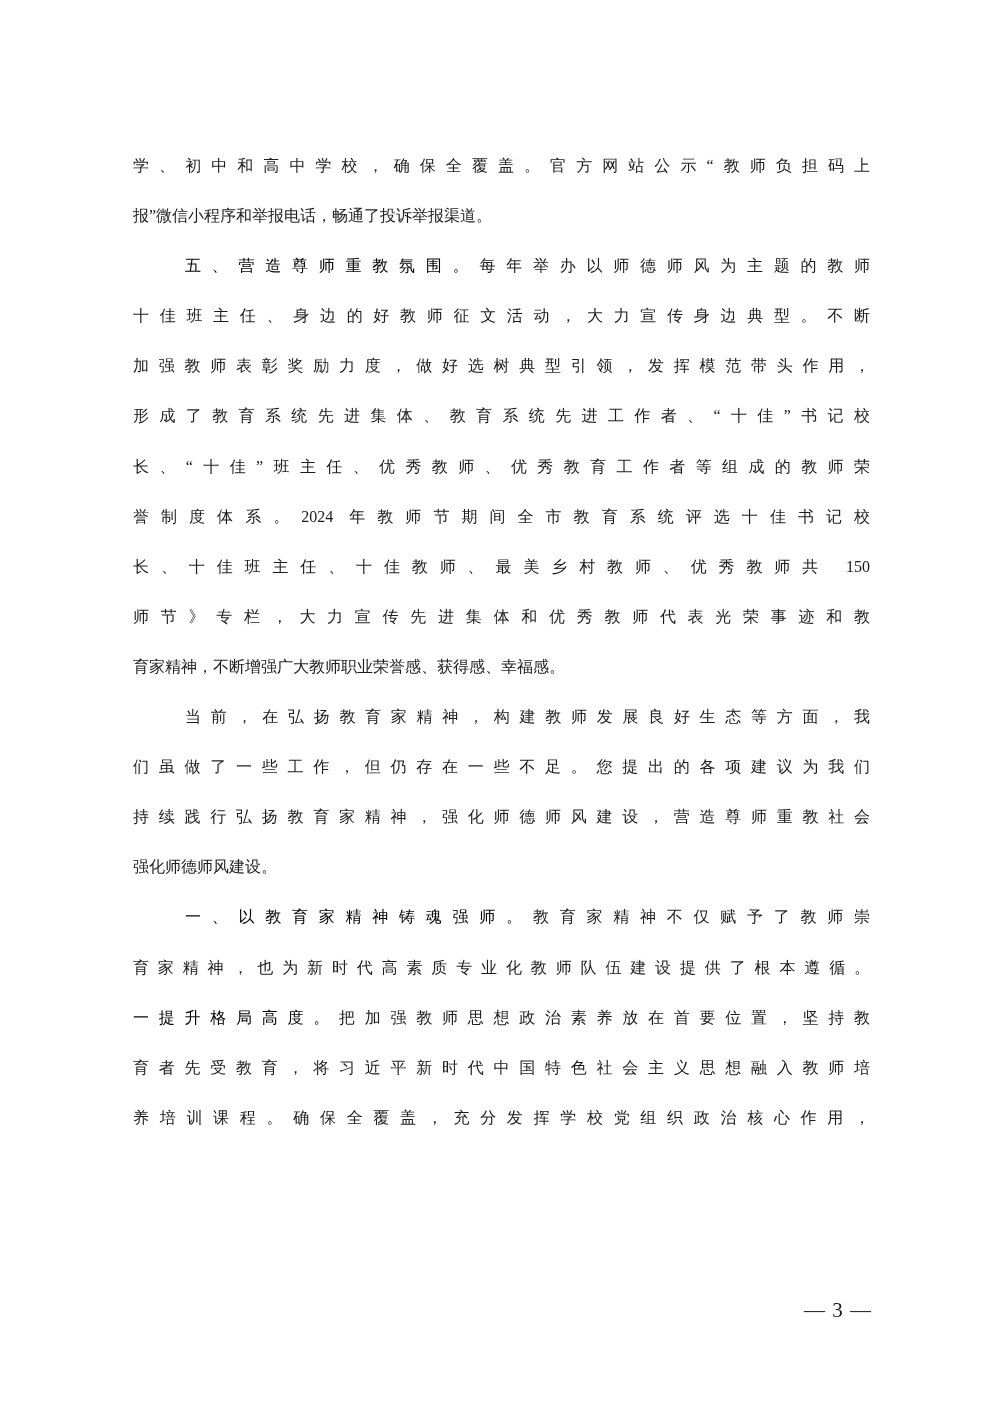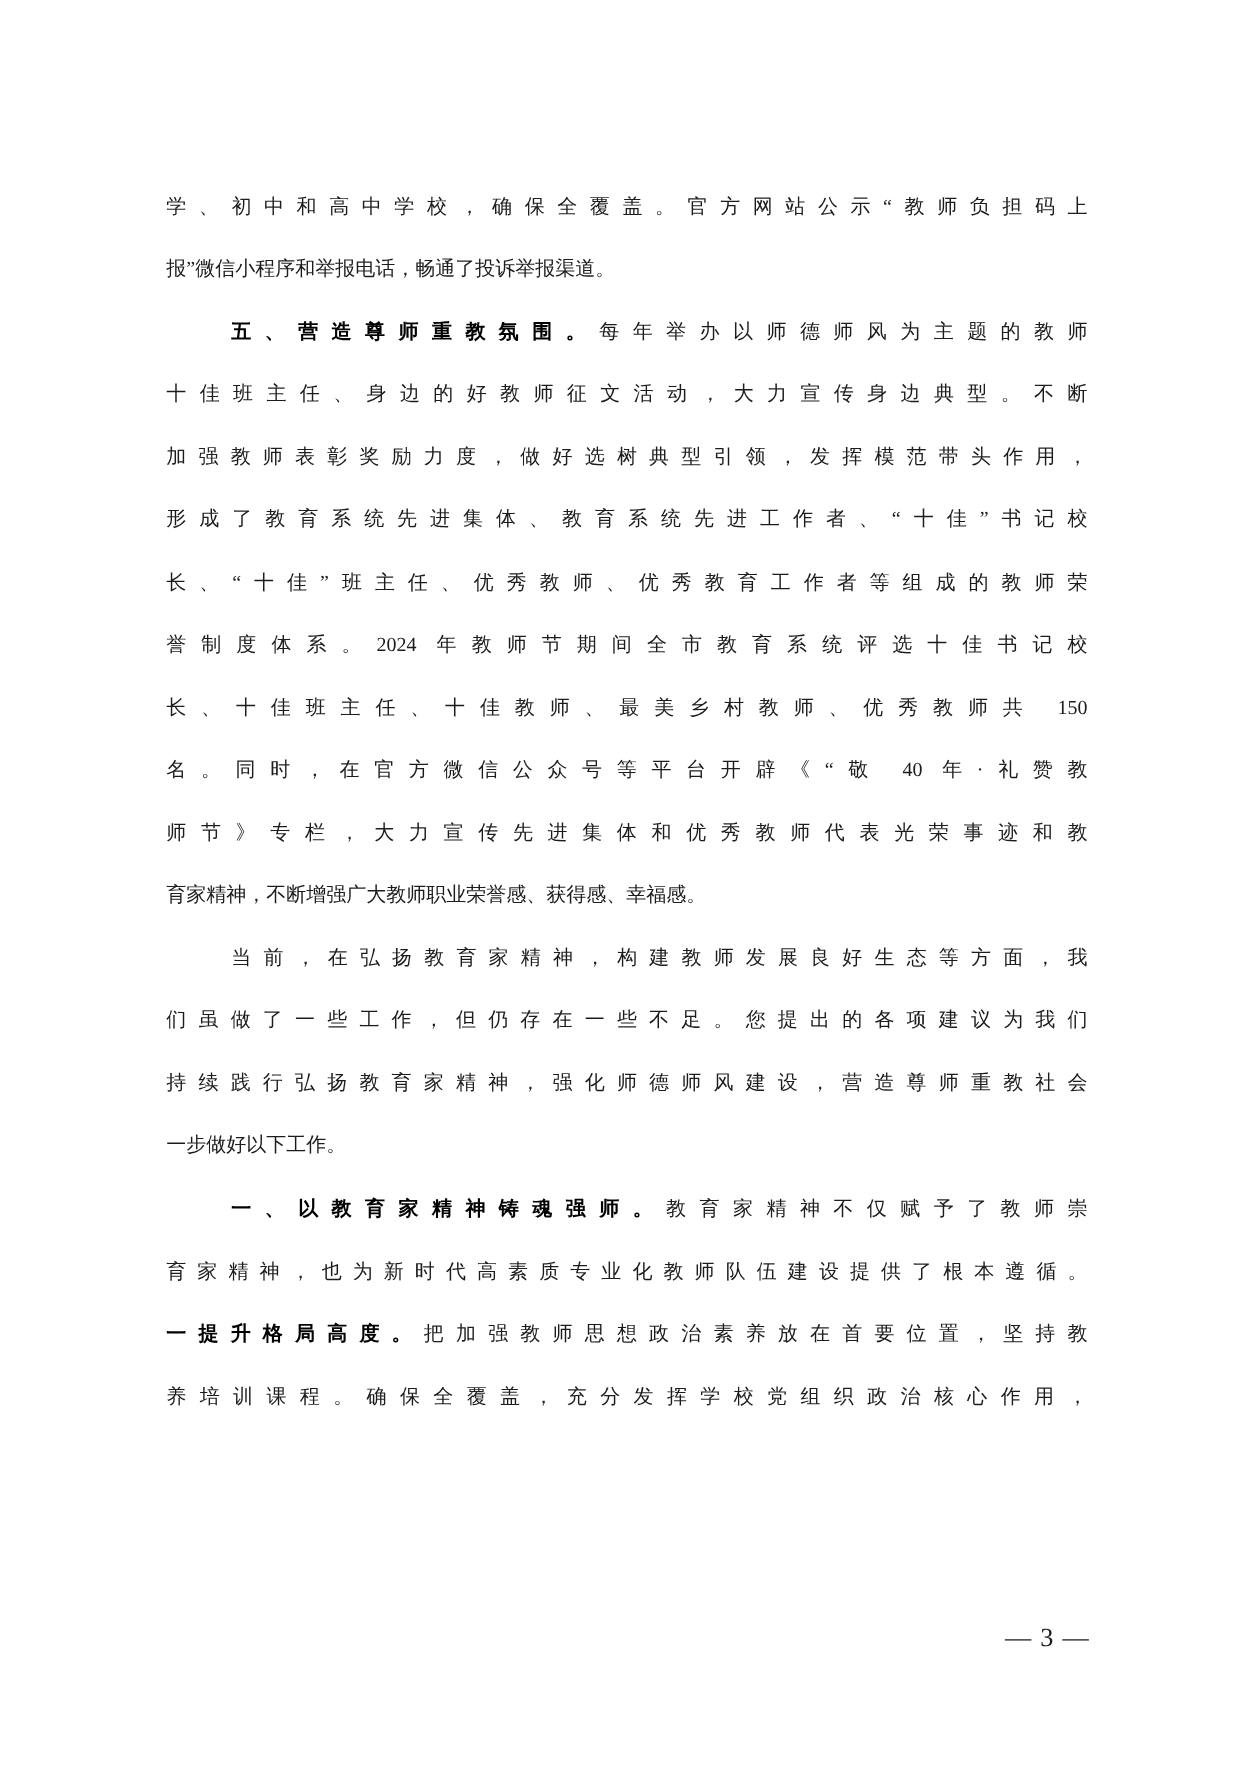--- a/index.html
+++ b/index.html
@@ -33,21 +33,21 @@
   .line.fill::after {
     content: "";
     display: inline-block;
     width: 100%;
     height: 0;
   }
   .line.indent {
     text-indent: 52px;
   }
   .seg.bold {
-    font-weight: 700;
+    font-weight: 400;
     color: #000000;
   }
   .footer {
     position: absolute;
     top: 1298px;
     right: 128px;
     font-size: 21px;
     letter-spacing: 1px;
     color: #1c1c1c;
   }
@@ -59,28 +59,28 @@
   <div class="doc-body" id="doc-body">
       <div class="line fill"><span class="seg">学、初中和高中学校，确保全覆盖。官方网站公示“教师负担码上</span></div>
       <div class="line"><span class="seg">报”微信小程序和举报电话，畅通了投诉举报渠道。</span></div>
       <div class="line fill indent"><span class="seg bold">五、营造尊师重教氛围。</span><span class="seg">每年举办以师德师风为主题的教师</span></div>
       <div class="line fill"><span class="seg">十佳班主任、身边的好教师征文活动，大力宣传身边典型。不断</span></div>
       <div class="line fill"><span class="seg">加强教师表彰奖励力度，做好选树典型引领，发挥模范带头作用，</span></div>
       <div class="line fill"><span class="seg">形成了教育系统先进集体、教育系统先进工作者、“十佳”书记校</span></div>
       <div class="line fill"><span class="seg">长、“十佳”班主任、优秀教师、优秀教育工作者等组成的教师荣</span></div>
       <div class="line fill"><span class="seg">誉制度体系。2024 年教师节期间全市教育系统评选十佳书记校</span></div>
       <div class="line fill"><span class="seg">长、十佳班主任、十佳教师、最美乡村教师、优秀教师共 150</span></div>
-      <div class="line fill"><span class="seg">名。同时，在官方微信公众号等平台开辟《“敬 40 年·礼赞教</span></div>
       <div class="line fill"><span class="seg">师节》专栏，大力宣传先进集体和优秀教师代表光荣事迹和教</span></div>
       <div class="line"><span class="seg">育家精神，不断增强广大教师职业荣誉感、获得感、幸福感。</span></div>
       <div class="line fill indent"><span class="seg">当前，在弘扬教育家精神，构建教师发展良好生态等方面，我</span></div>
       <div class="line fill"><span class="seg">们虽做了一些工作，但仍存在一些不足。您提出的各项建议为我们</span></div>
       <div class="line fill"><span class="seg">持续践行弘扬教育家精神，强化师德师风建设，营造尊师重教社会</span></div>
-      <div class="line"><span class="seg">一步做好以下工作。</span></div>
+      <div class="line"><span class="seg">强化师德师风建设。</span></div>
       <div class="line fill indent"><span class="seg bold">一、以教育家精神铸魂强师。</span><span class="seg">教育家精神不仅赋予了教师崇</span></div>
       <div class="line fill"><span class="seg">育家精神，也为新时代高素质专业化教师队伍建设提供了根本遵循。</span></div>
       <div class="line fill"><span class="seg bold">一提升格局高度。</span><span class="seg">把加强教师思想政治素养放在首要位置，坚持教</span></div>
+      <div class="line fill"><span class="seg">育者先受教育，将习近平新时代中国特色社会主义思想融入教师培</span></div>
       <div class="line fill"><span class="seg">养培训课程。确保全覆盖，充分发挥学校党组织政治核心作用，</span></div>
     </div>
   <div class="footer">
     <span>— 3 —</span>
   </div>
 </div>
 
 </body></html>

